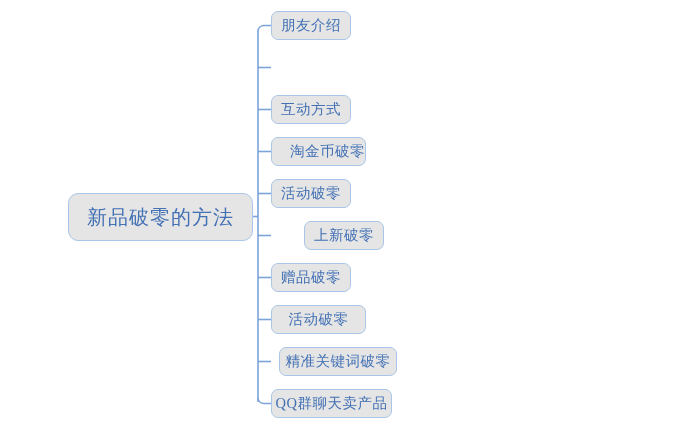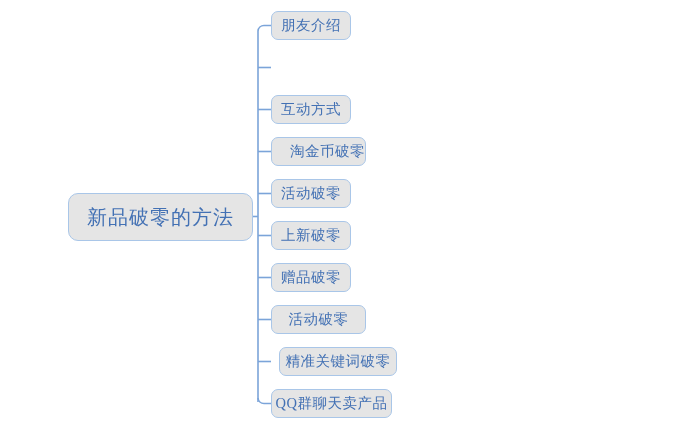--- a/index.html
+++ b/index.html
@@ -117,21 +117,21 @@
   </div>
 
   <div class="node branch" style="top:137px; width:95px;justify-content:flex-end;">
     <span>淘金币破零</span>
   </div>
 
   <div class="node branch" style="top:179px; width:80px;">
     <span>活动破零</span>
   </div>
 
-  <div class="node branch" style="top:221px; width:80px;">
+  <div class="node branch" style="top:221px; width:80px;margin-left:33px;">
     <span>上新破零</span>
   </div>
 
   <div class="node branch" style="top:263px; width:80px;">
     <span>赠品破零</span>
   </div>
 
   <div class="node branch" style="top:305px; width:95px;">
     <span>活动破零</span>
   </div>

